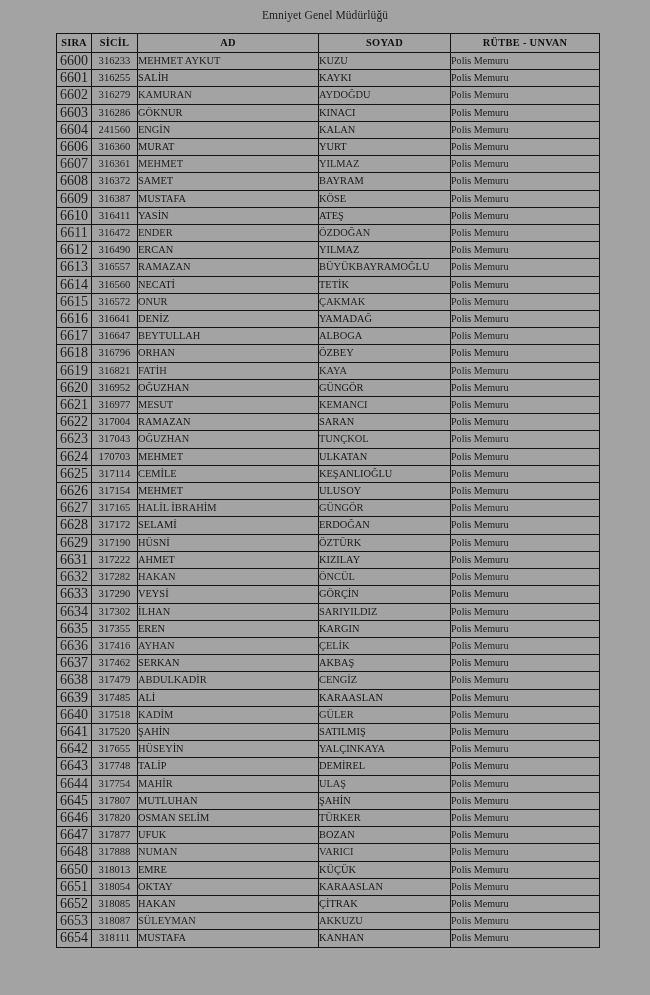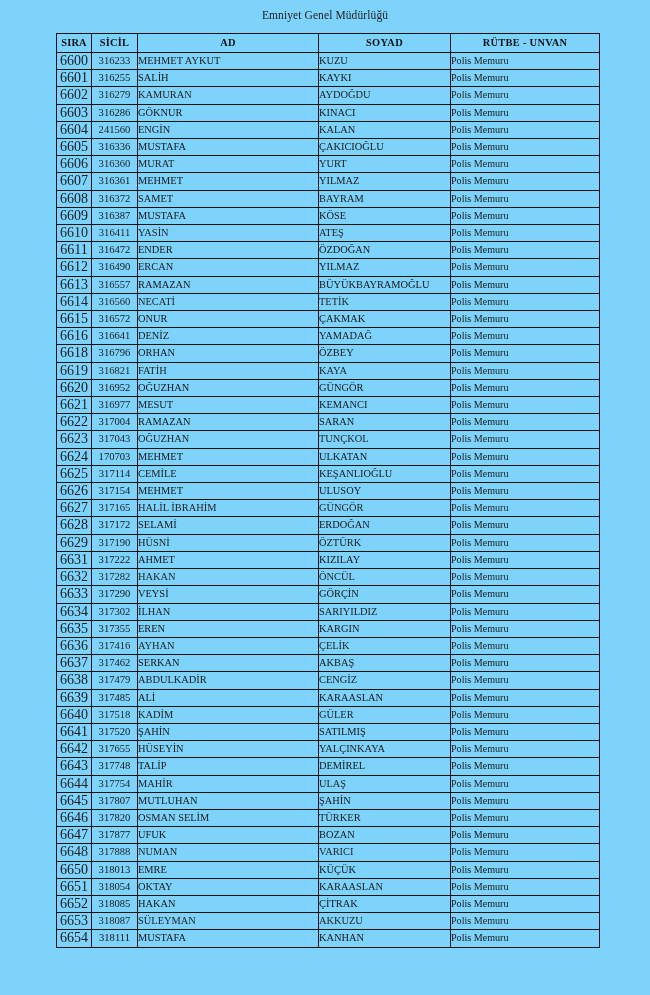--- a/index.html
+++ b/index.html
@@ -14,21 +14,21 @@
     font-family: "Liberation Serif", "DejaVu Serif", serif;
     color: #1a1a1a;
     overflow: hidden;
   }
   #page {
     position: absolute;
     left: 0;
     top: 0;
     width: 650px;
     height: 995px;
-    background: #7dd3fc;
+    background: #a3a3a3;
   }
   #doc-title {
     position: absolute;
     left: 0;
     top: 9px;
     width: 650px;
     text-align: center;
     font-size: 11.5px;
     letter-spacing: 0.1px;
     color: #1d1d1d;
@@ -151,27 +151,20 @@
           <td class="cell-rutbe">Polis Memuru</td>
         </tr>
         <tr>
           <td class="cell-sira">6604</td>
           <td class="cell-sicil">241560</td>
           <td class="cell-ad">ENGİN</td>
           <td class="cell-soyad">KALAN</td>
           <td class="cell-rutbe">Polis Memuru</td>
         </tr>
         <tr>
-          <td class="cell-sira">6605</td>
-          <td class="cell-sicil">316336</td>
-          <td class="cell-ad">MUSTAFA</td>
-          <td class="cell-soyad">ÇAKICIOĞLU</td>
-          <td class="cell-rutbe">Polis Memuru</td>
-        </tr>
-        <tr>
           <td class="cell-sira">6606</td>
           <td class="cell-sicil">316360</td>
           <td class="cell-ad">MURAT</td>
           <td class="cell-soyad">YURT</td>
           <td class="cell-rutbe">Polis Memuru</td>
         </tr>
         <tr>
           <td class="cell-sira">6607</td>
           <td class="cell-sicil">316361</td>
           <td class="cell-ad">MEHMET</td>
@@ -235,20 +228,27 @@
           <td class="cell-rutbe">Polis Memuru</td>
         </tr>
         <tr>
           <td class="cell-sira">6616</td>
           <td class="cell-sicil">316641</td>
           <td class="cell-ad">DENİZ</td>
           <td class="cell-soyad">YAMADAĞ</td>
           <td class="cell-rutbe">Polis Memuru</td>
         </tr>
         <tr>
+          <td class="cell-sira">6617</td>
+          <td class="cell-sicil">316647</td>
+          <td class="cell-ad">BEYTULLAH</td>
+          <td class="cell-soyad">ALBOGA</td>
+          <td class="cell-rutbe">Polis Memuru</td>
+        </tr>
+        <tr>
           <td class="cell-sira">6618</td>
           <td class="cell-sicil">316796</td>
           <td class="cell-ad">ORHAN</td>
           <td class="cell-soyad">ÖZBEY</td>
           <td class="cell-rutbe">Polis Memuru</td>
         </tr>
         <tr>
           <td class="cell-sira">6619</td>
           <td class="cell-sicil">316821</td>
           <td class="cell-ad">FATİH</td>

